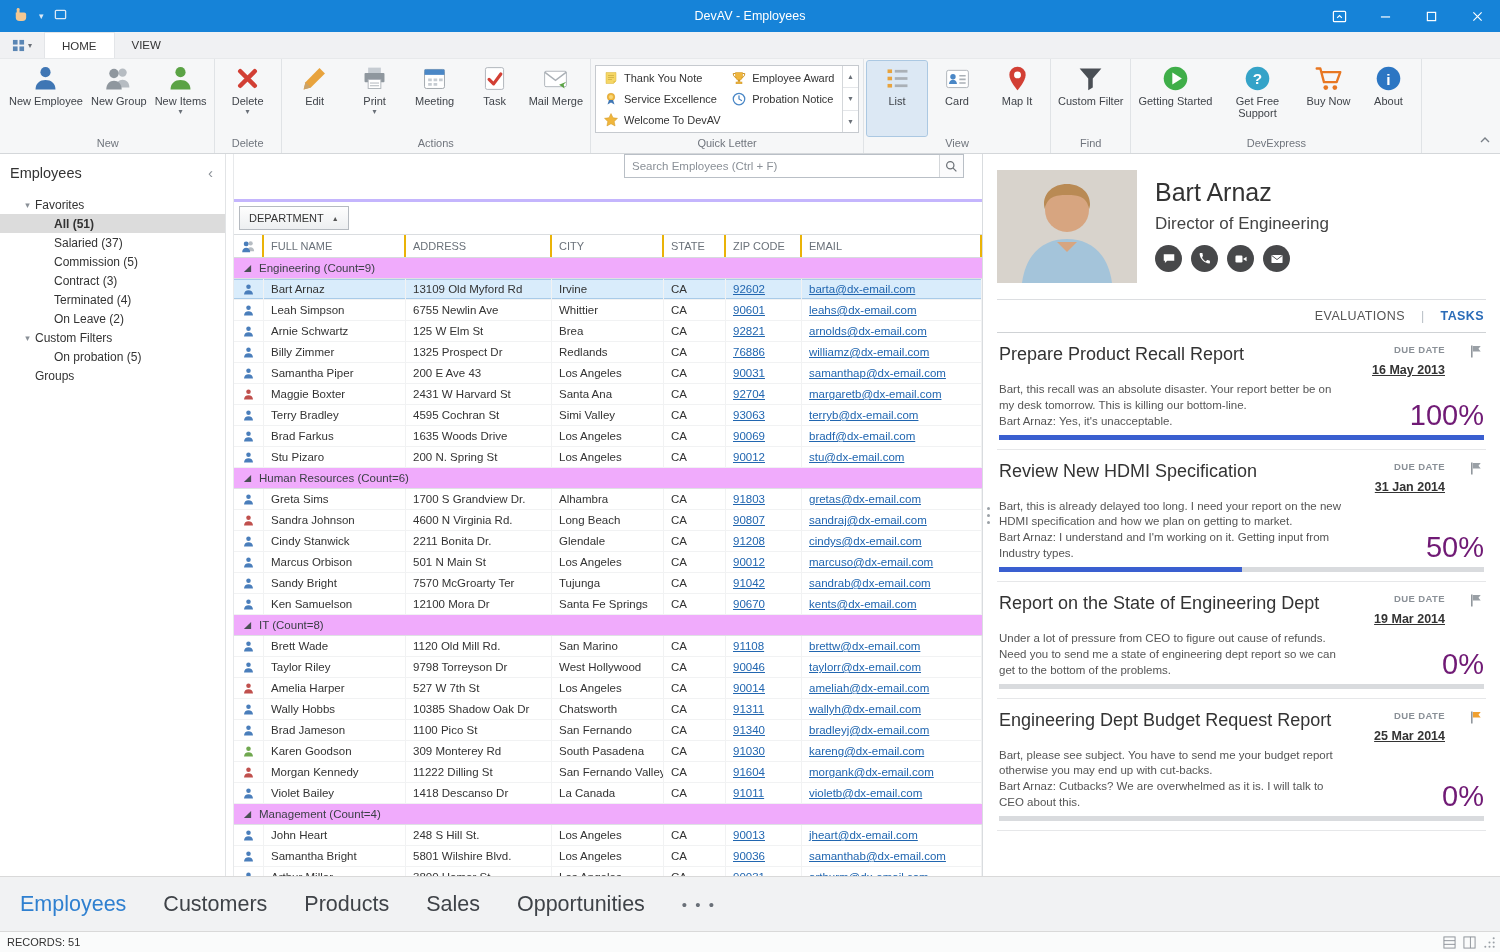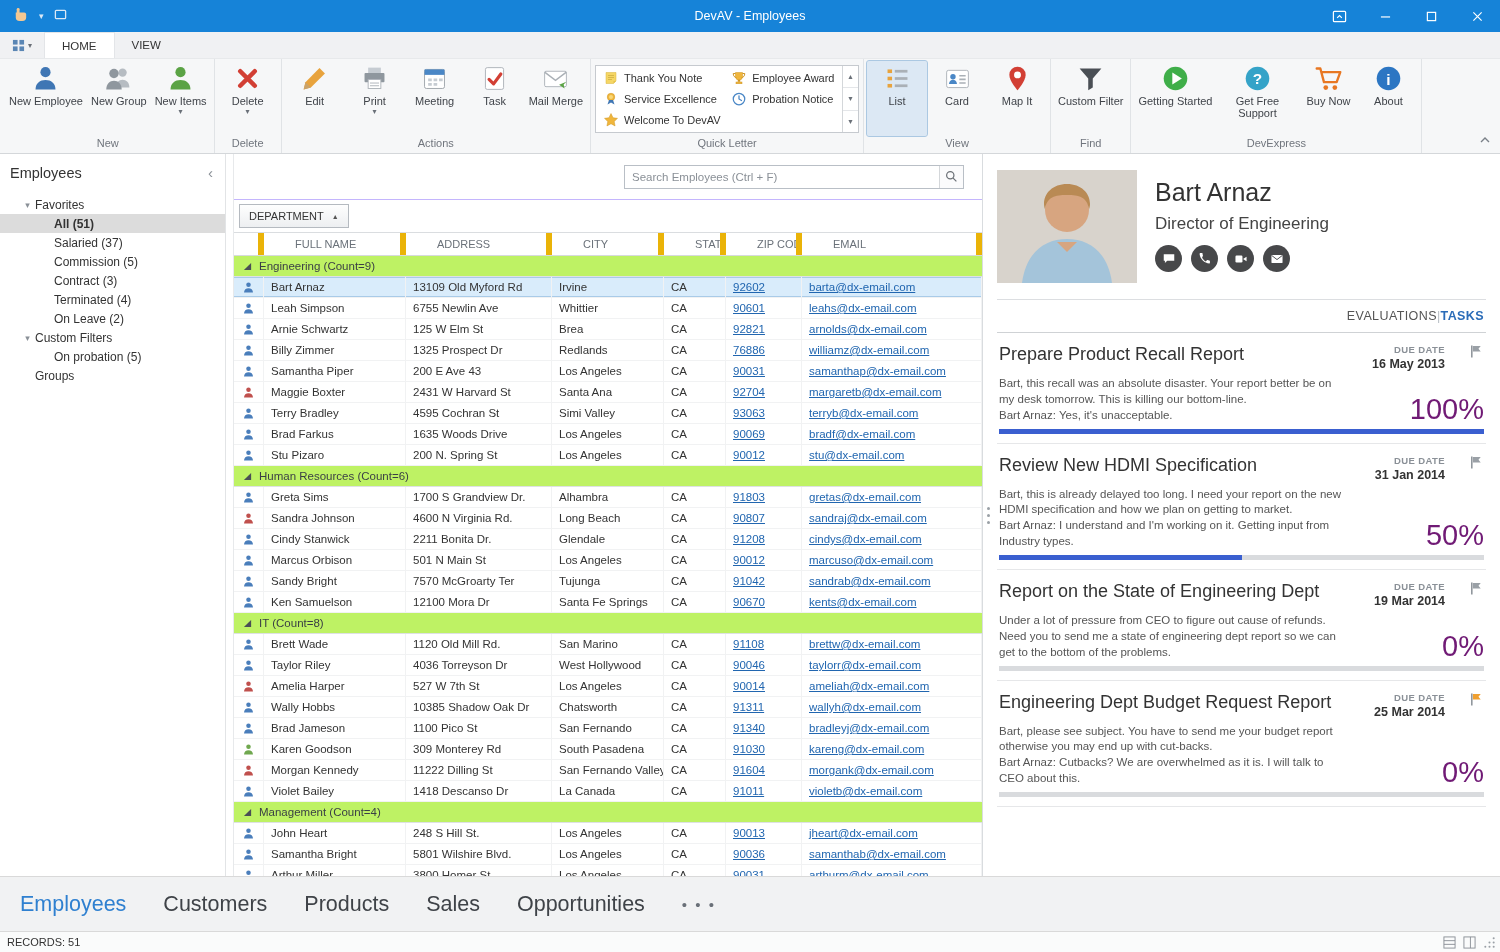--- a/index.html
+++ b/index.html
@@ -44,58 +44,58 @@
   .side-head{display:flex;align-items:center;justify-content:space-between;padding:0 12px 14px 10px;font-size:14.5px;color:#333;}
   .side-collapse{color:#8a9097;font-size:15px;}
   .titem{height:19px;display:flex;align-items:center;font-size:12px;color:#333;}
   .titem .chev{width:15px;text-align:center;font-size:9px;color:#8a9097;}
   .titem.lvl0{padding-left:20px;}
   .titem.lvl0.nochev{padding-left:35px;}
   .titem.lvl1{padding-left:54px;}
   .titem.selected{background:#dcdcdc;font-weight:bold;}
 
   .grid-panel{width:748px;flex:0 0 auto;margin-left:7px;border-left:1px solid #e7e9eb;border-right:1px solid #d9dcdf;display:flex;flex-direction:column;background:#fff;min-height:0;}
-  .grid-toolbar{height:45px;flex:0 0 auto;display:flex;align-items:center;justify-content:flex-end;padding:0 18px;border-bottom:1px solid #c4b5fd;}
+  .grid-toolbar{height:45px;flex:0 0 auto;display:flex;align-items:flex-start;justify-content:flex-end;padding:0 18px;border-bottom:3px solid #c4b5fd;}
   .searchbox{display:flex;align-items:center;width:338px;height:22px;border:1px solid #b9bfc6;background:#fff;}
   .searchbox input{flex:1;border:none;outline:none;font-size:11.5px;padding:0 7px;color:#333;font-family:inherit;}
   .searchbox input::placeholder{color:#8a9097;}
   .search-btn{width:24px;height:100%;border:none;border-left:1px solid #d4d7da;background:#fbfbfc;display:flex;align-items:center;justify-content:center;padding:0;}
   .groupby{height:32px;flex:0 0 auto;display:flex;align-items:center;padding-left:5px;border-bottom:1px solid #dadde0;}
   .chip{height:22px;display:flex;align-items:center;gap:8px;padding:0 9px;font-size:11px;color:#333;border:1px solid #b5bac0;background:linear-gradient(#fefefe,#edeff1);}
   .chip .asc{font-size:7px;color:#555;}
   .grid-head{display:grid;grid-template-columns:30px 142px 146px 112px 62px 76px minmax(0,1fr);height:22px;flex:0 0 auto;font-size:11px;color:#6a7179;border-bottom:1px solid #d7dadd;}
-  .hc{padding:0 7px;display:flex;align-items:center;border-right:6px solid #eab308;overflow:hidden;white-space:nowrap;margin-left:24px;}
+  .hc{padding:0 7px;display:flex;align-items:center;border-right:2px solid #eab308;overflow:hidden;white-space:nowrap;}
   .grid-body{flex:1;overflow:hidden;}
-  .grp{height:20px;background:#bef264;border-bottom:1px solid #dee1e4;display:flex;align-items:center;gap:7px;padding-left:9px;font-size:11.5px;color:#3a3f45;}
+  .grp{height:20px;background:#f0abfc;border-bottom:1px solid #dee1e4;display:flex;align-items:center;gap:7px;padding-left:9px;font-size:11.5px;color:#3a3f45;}
   .grow{display:grid;grid-template-columns:30px 142px 146px 112px 62px 76px minmax(0,1fr);height:20px;font-size:11.5px;border-bottom:1px solid #f1f2f3;}
   .grow .c{padding:0 7px;display:flex;align-items:center;border-right:1px solid #f1f2f3;overflow:hidden;white-space:nowrap;}
   .grow.sel{background:#d9ecfb;box-shadow:inset 0 1px 0 #a9cbe8, inset 0 -1px 0 #a9cbe8;}
   .lnk{color:#2166b0;text-decoration:underline;}
 
   .splitter{width:10px;flex:0 0 auto;display:flex;flex-direction:column;align-items:center;justify-content:center;gap:4px;}
   .splitter i{width:3px;height:3px;border-radius:50%;background:#9aa0a6;}
 
   .detail{flex:1;min-width:0;padding:16px 14px 0 4px;display:flex;flex-direction:column;overflow:hidden;}
   .profile{display:flex;gap:18px;padding-bottom:16px;border-bottom:1px solid #dcdee1;}
   .photo{width:140px;height:113px;flex:0 0 auto;}
   .pname{font-size:25px;color:#333;margin-top:8px;}
   .ptitle{font-size:17px;color:#444;margin:7px 0 11px;}
   .pactions{display:flex;gap:9px;}
   .abtn{width:27px;height:27px;border-radius:50%;background:#47484a;display:flex;align-items:center;justify-content:center;}
-  .tabsline{display:flex;justify-content:flex-end;align-items:center;gap:0;padding:9px 2px;font-size:12.5px;letter-spacing:.4px;border-bottom:1px solid #cfd2d5;}
+  .tabsline{display:flex;justify-content:flex-end;align-items:center;gap:16px;padding:9px 2px;font-size:12.5px;letter-spacing:.4px;border-bottom:1px solid #cfd2d5;}
   .tab-eval{color:#555;}
   .tab-sep{color:#b9bfc6;}
   .tab-tasks{color:#2b6cb8;font-weight:bold;}
   .tasks{flex:1;overflow:hidden;}
   .tcard{padding:11px 2px 9px;border-bottom:1px solid #e6e7e9;}
   .t-head{display:flex;justify-content:space-between;align-items:flex-start;}
   .t-title{font-size:18px;color:#333;white-space:nowrap;}
   .t-due{display:flex;gap:24px;align-items:flex-start;text-align:right;flex:0 0 auto;margin-left:10px;}
   .t-due-lbl{font-size:9.5px;font-weight:bold;color:#8a9097;letter-spacing:.4px;}
-  .t-due-date{font-size:12.5px;font-weight:bold;color:#333;margin-top:2px;}
+  .t-due-date{font-size:12.5px;font-weight:bold;color:#333;margin-top:8px;text-decoration:underline;}
   .t-body{display:flex;align-items:flex-end;margin-top:5px;}
   .t-text{flex:1;max-width:72%;font-size:11.5px;color:#555;line-height:1.38;white-space:pre-line;}
   .t-pct{margin-left:auto;font-size:29px;color:#701a75;line-height:1;}
   .t-bar{height:5px;background:#d9dbde;margin-top:5px;}
   .t-fill{height:100%;background:#3a5fd0;}
 
   
   .bottomnav{height:54px;flex:0 0 auto;background:#f1f2f3;border-top:1px solid #d9d9d9;display:flex;align-items:center;gap:37px;padding-left:20px;font-size:21.5px;color:#3f4348;}
   .navitem.active{color:#2f80d0;}
   .nav-overflow{color:#6a7078;font-size:15px;letter-spacing:2px;}
@@ -773,21 +773,21 @@
             </div>
      </div>
           <div class="grow">
        <div class="c" style="justify-content:center;padding:0;">
               <svg viewBox="0 0 32 32" width="13" height="13">
                 <circle cx="16" cy="9" r="5.6" fill="#4a7ebb"></circle>
                 <path d="M5 28c0-6.8 4.9-10.4 11-10.4S27 21.2 27 28z" fill="#4a7ebb"></path>
               </svg>
             </div>
        <div class="c">Taylor Riley</div>
-       <div class="c">4036 Torreyson Dr</div>
+       <div class="c">9798 Torreyson Dr</div>
        <div class="c">West Hollywood</div>
        <div class="c">CA</div>
        <div class="c">
               <span class="lnk">90046</span>
             </div>
        <div class="c">
               <span class="lnk">taylorr@dx-email.com</span>
             </div>
      </div>
           <div class="grow">

